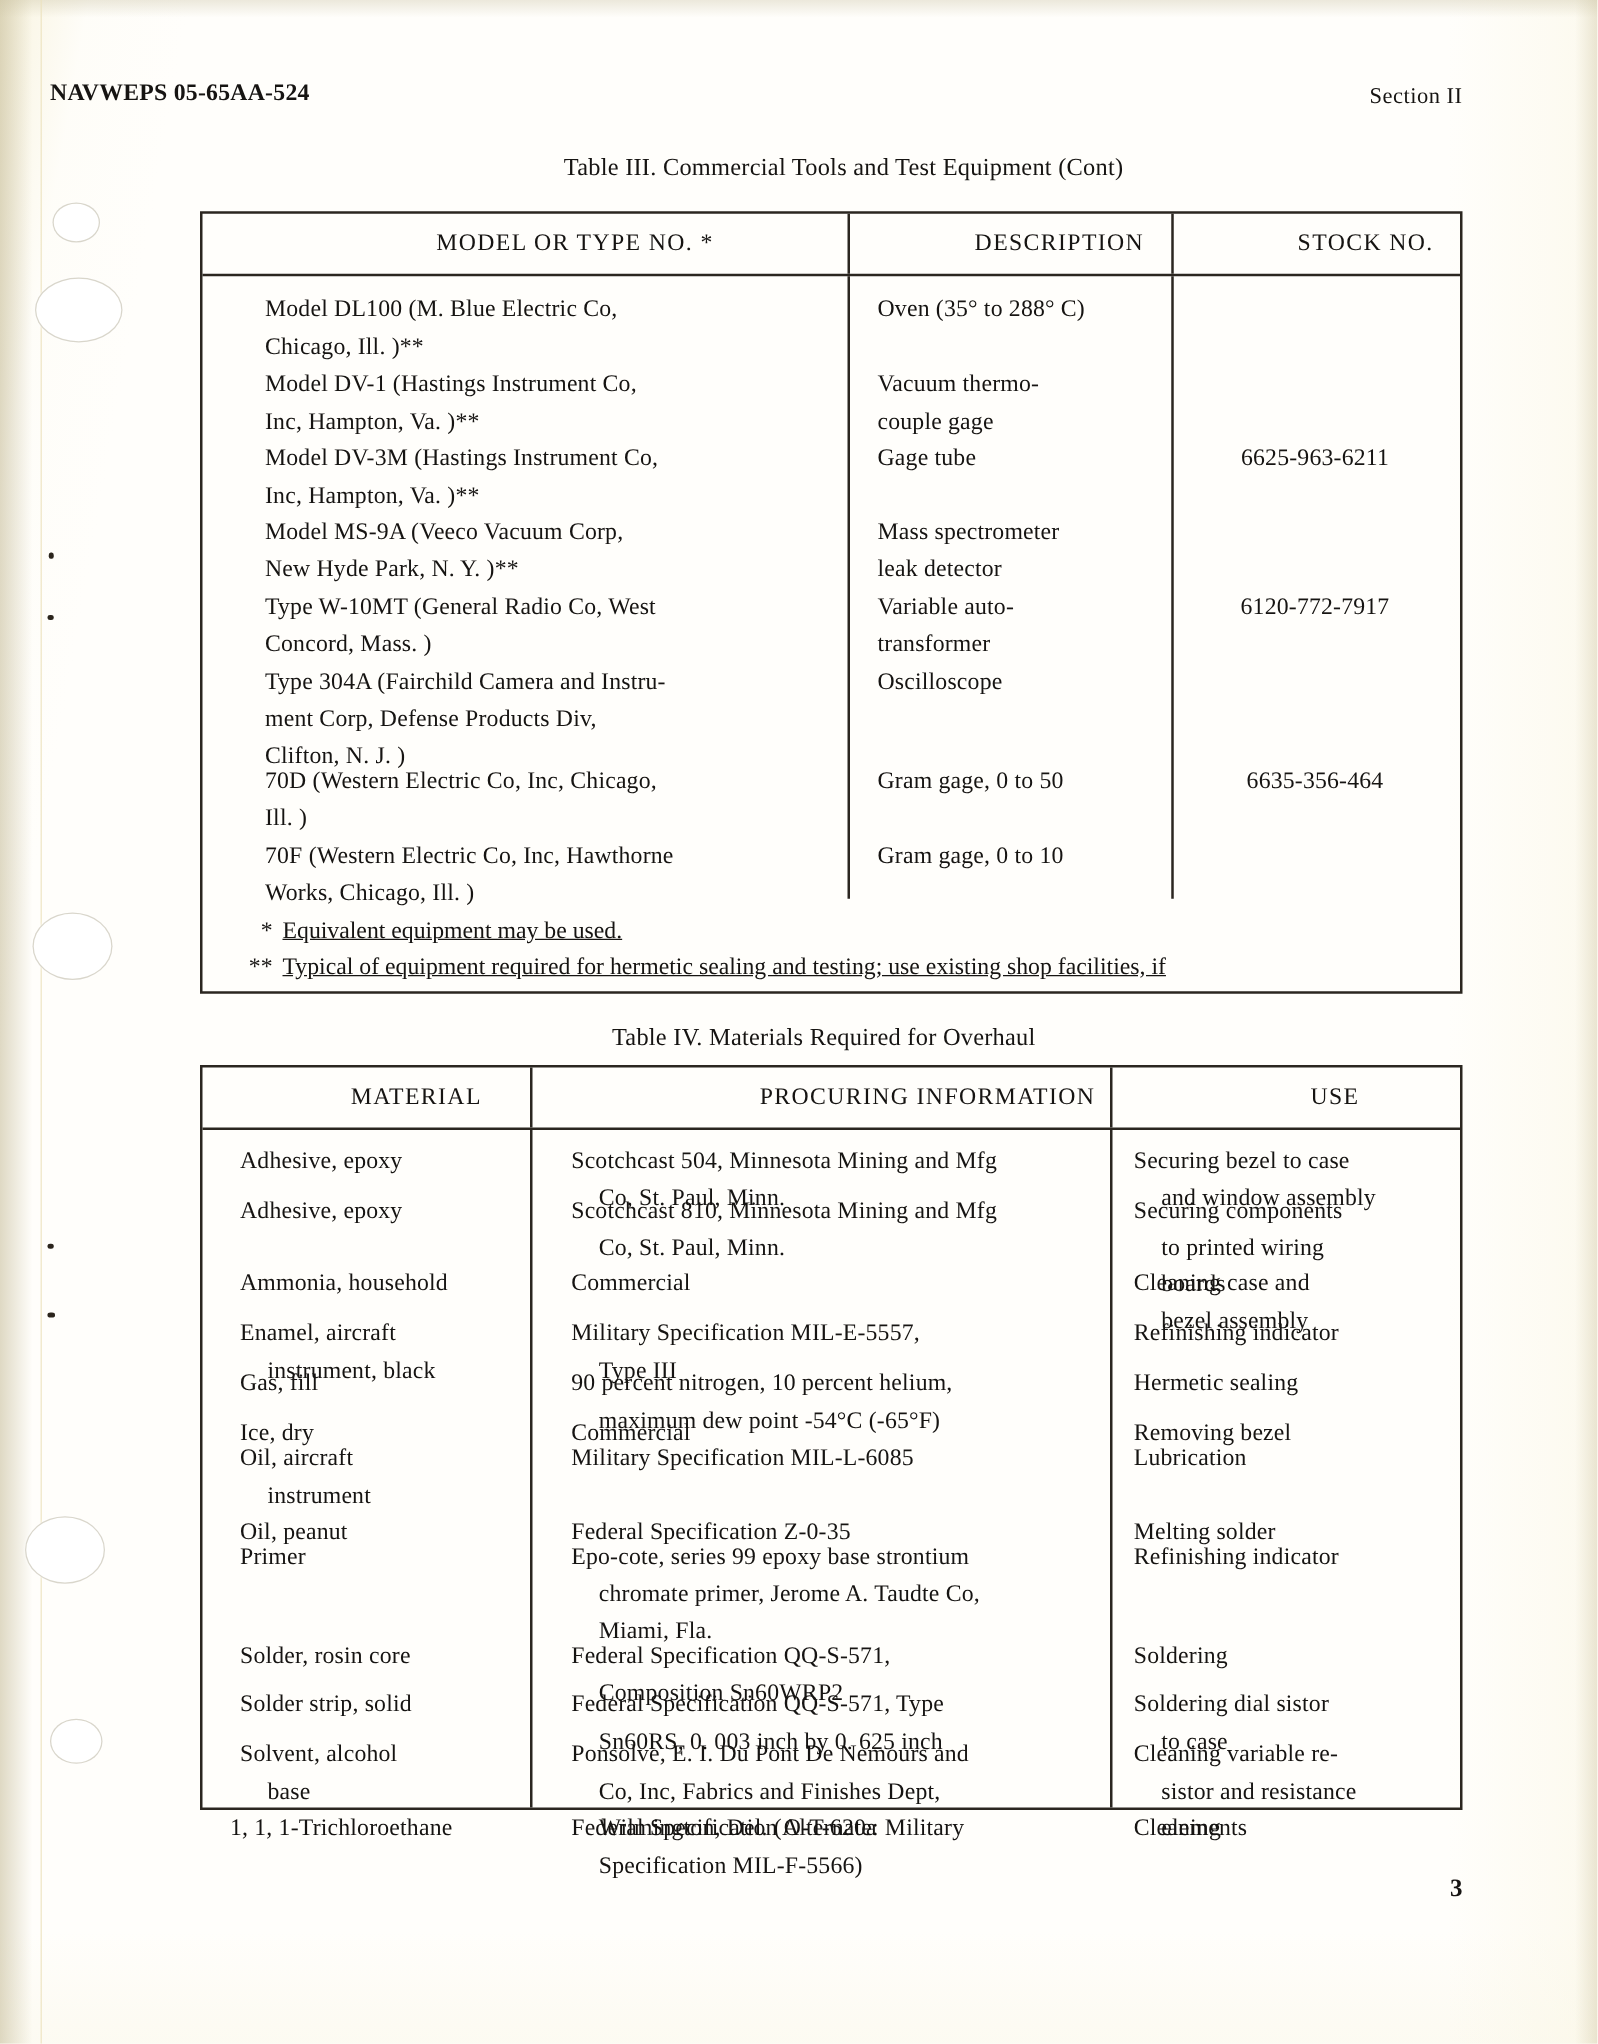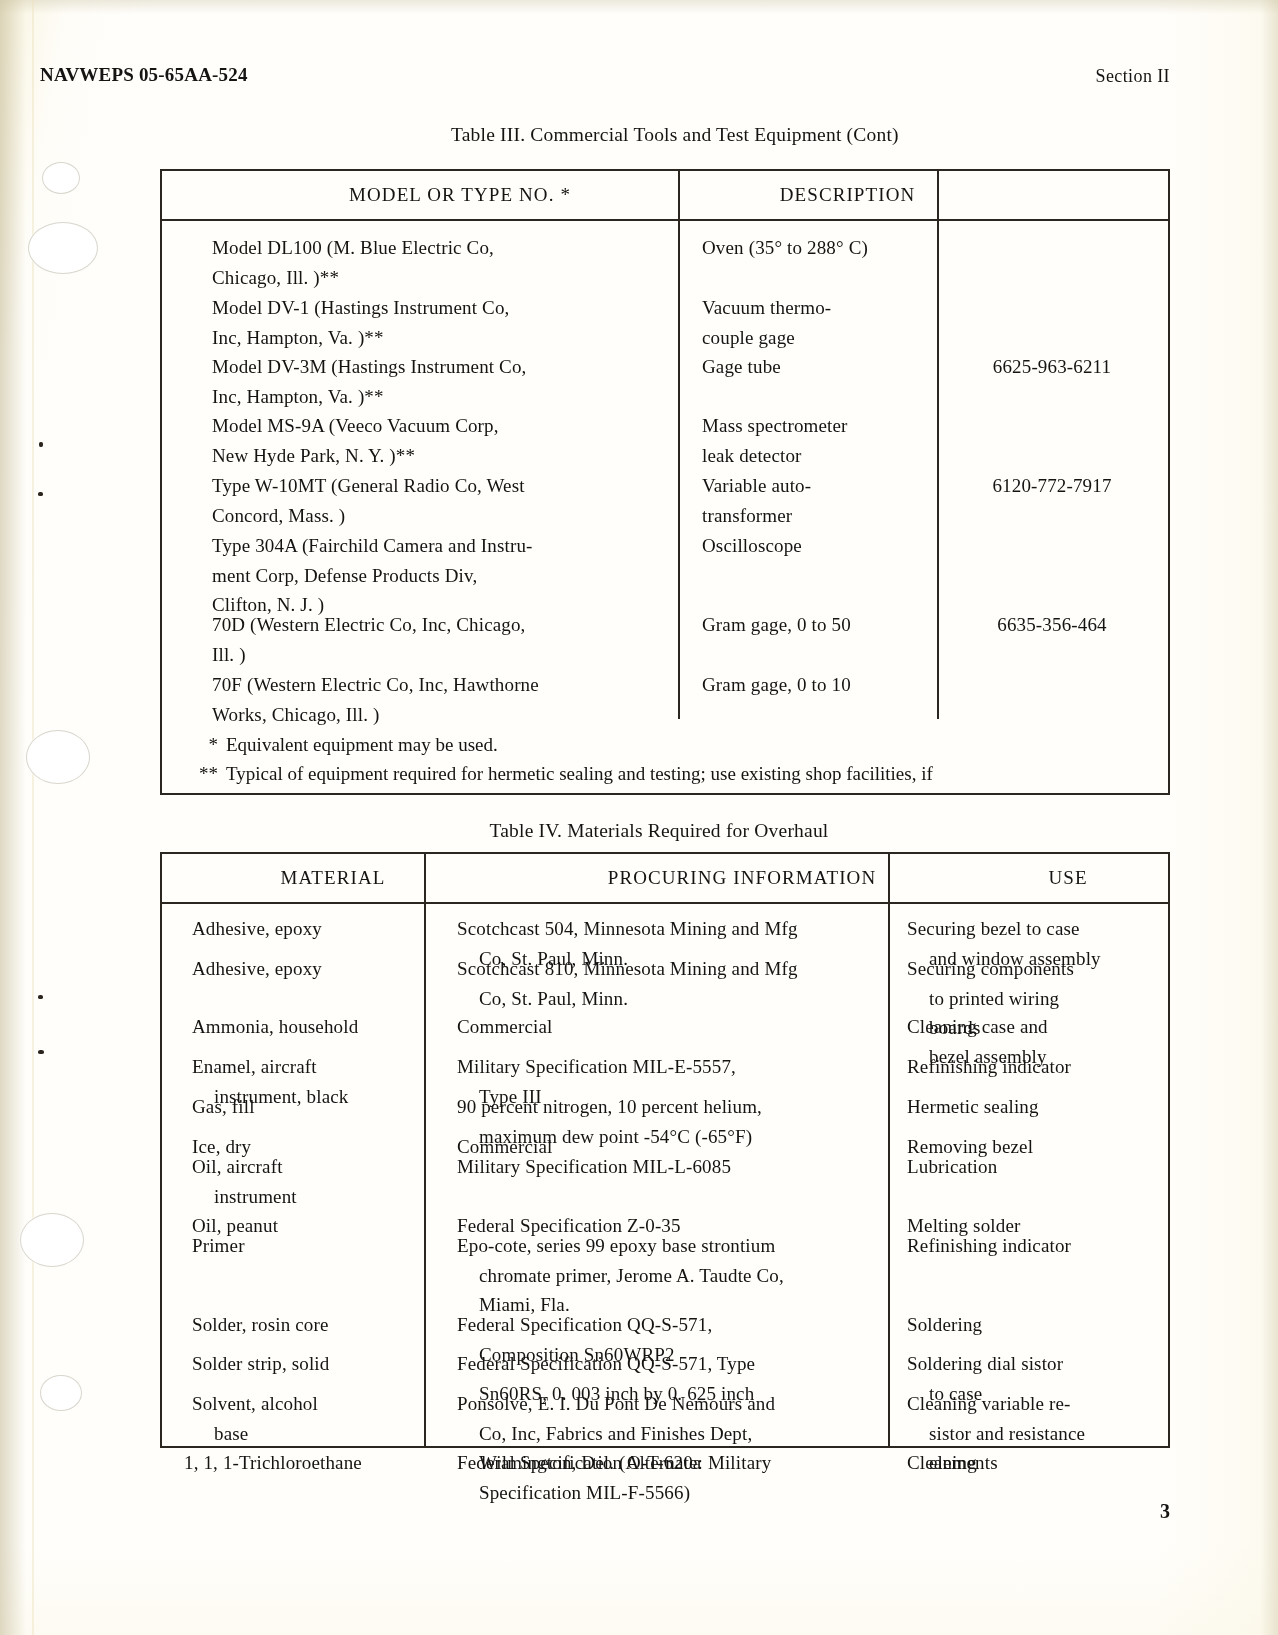--- a/index.html
+++ b/index.html
@@ -192,21 +192,21 @@
     position: relative;
     padding-left: 46px;
     margin-bottom: 1px;
   }
   .fn-mark {
     position: absolute;
     left: 0;
     width: 38px;
     text-align: right;
   }
-  .fn-text { display: block; }
+  .fn-text { display: block; text-decoration: underline; }
   .fn-cont { display: block; padding-left: 22px; }
 
   .page-number {
     position: absolute;
     right: 108px;
     top: 1500px;
     font-size: 20px;
     font-weight: bold;
   }
 </style>
@@ -237,20 +237,21 @@
   </div>
 
   <div class="table-caption" id="caption-3">Table III.  Commercial Tools and Test Equipment (Cont)</div>
 
   <div class="tbl" id="table3">
     <div class="thead" id="t3-head">
       <div class="vline col-div-a"></div>
       <div class="vline col-div-b"></div>
       <div class="th" style="left:0; width:516px;">MODEL OR TYPE NO. *</div>
       <div class="th" style="left:516px; width:259px;">DESCRIPTION</div>
+      <div class="th" style="left:775px; width:231px;">STOCK NO.</div>
     </div>
     <div class="tbody" id="t3-body">
       <div class="vline col-div-a"></div>
       <div class="vline col-div-b"></div>
 
       <div class="row3" style="top:12px;">
         <div class="cell c3-model">Model DL100 (M.  Blue Electric Co,
 Chicago,  Ill. )**</div>
         <div class="cell c3-desc">Oven (35° to 288° C)</div>
         <div class="cell c3-stock"></div>

